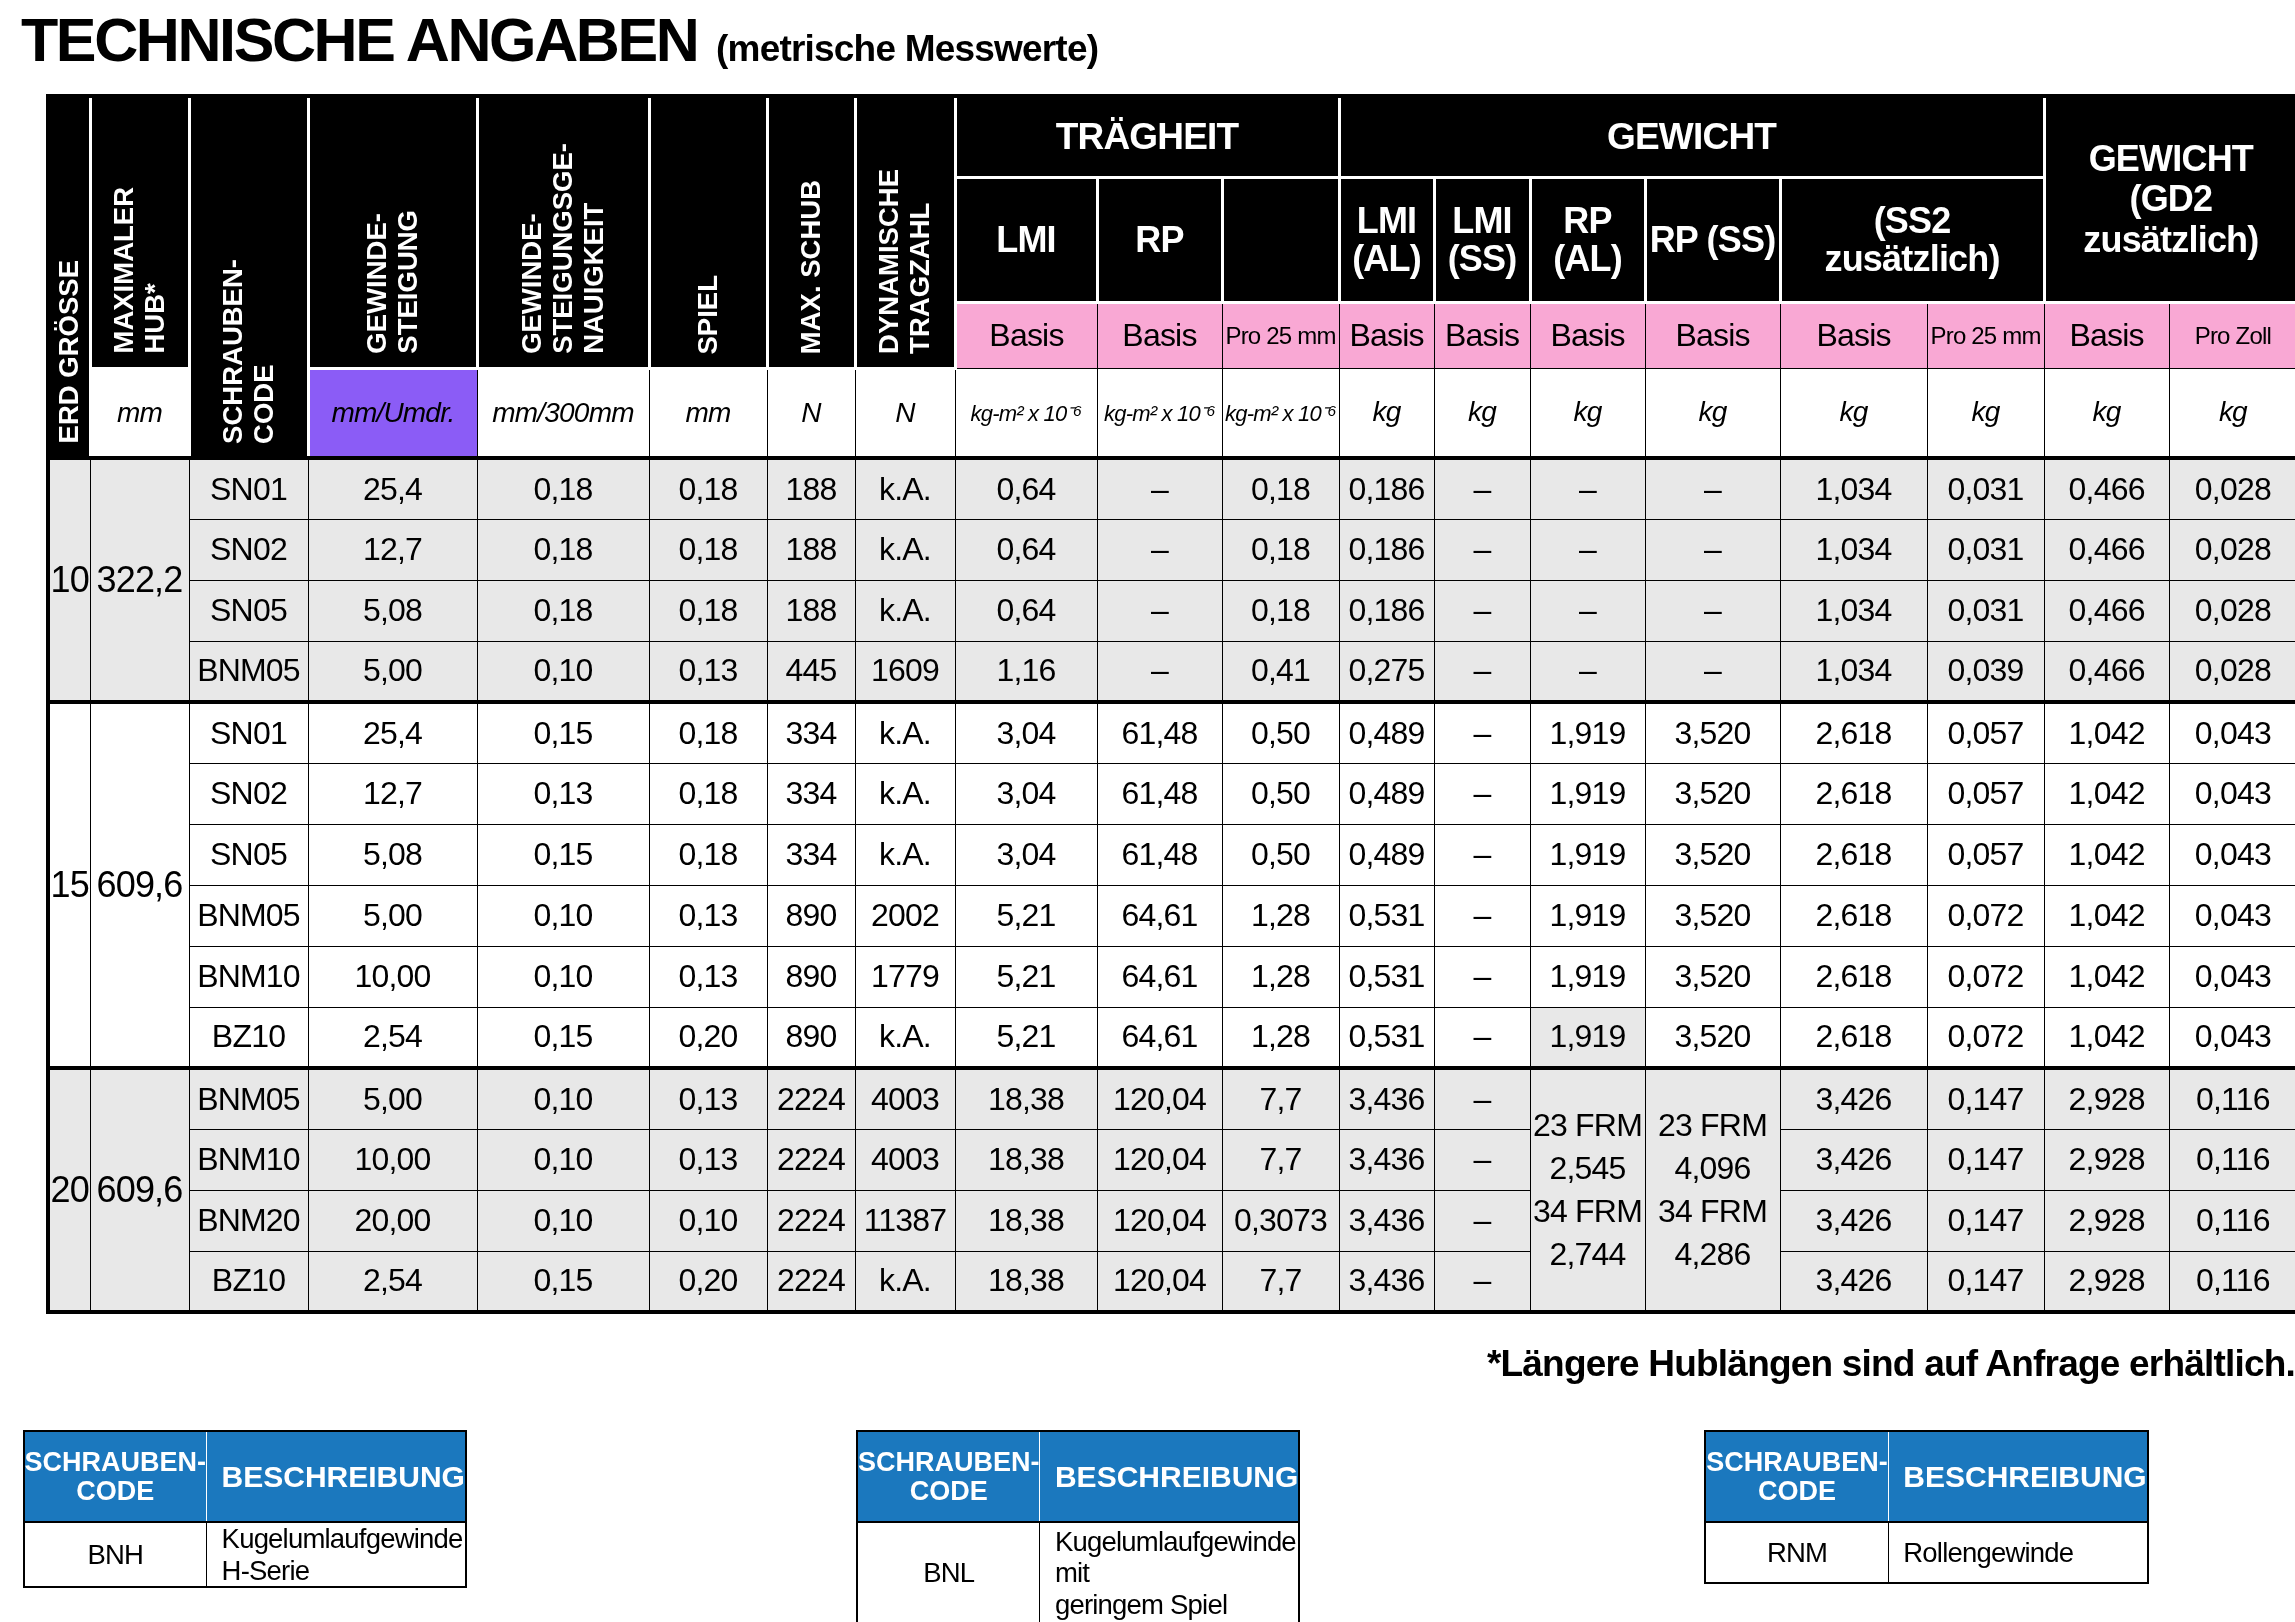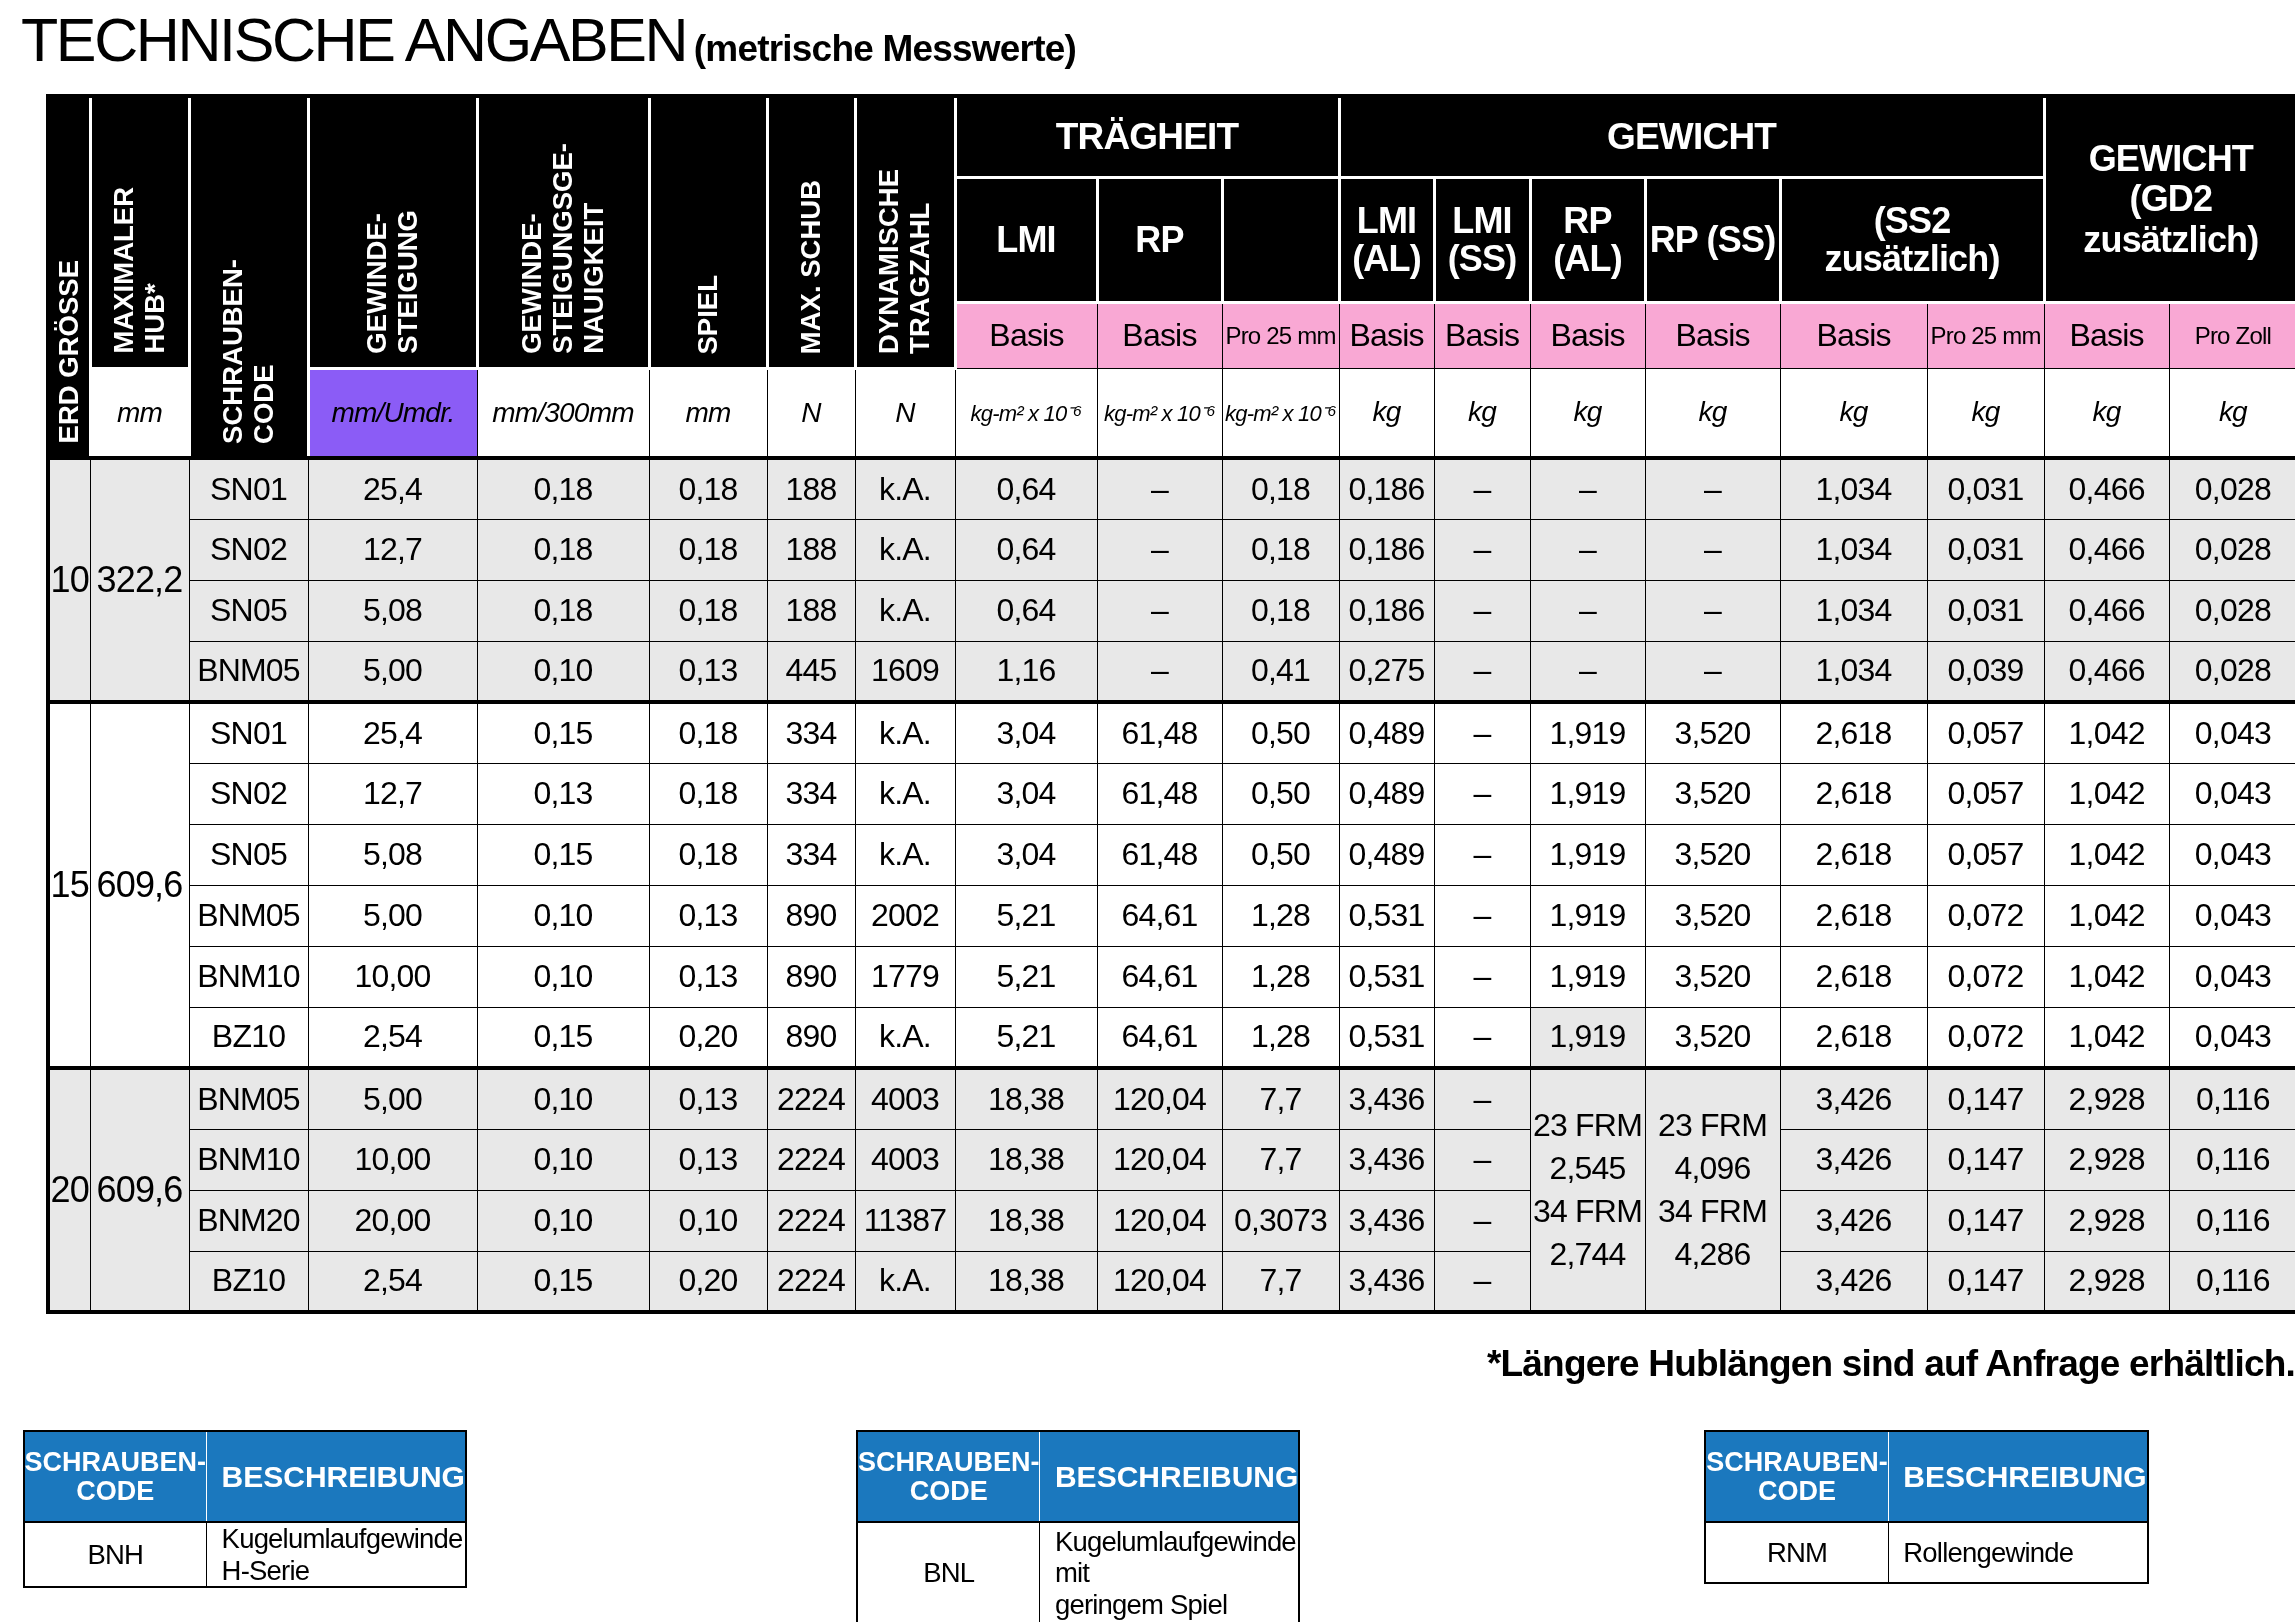--- a/index.html
+++ b/index.html
@@ -1,21 +1,21 @@
 <!DOCTYPE html>
 <html style="font-size:13px"><head>
 <meta charset="utf-8">
 <style>
   html,body{margin:0;padding:0;background:#fff;}
   body{width:2295px;height:1623px;overflow:hidden;font-family:"Liberation Sans",sans-serif;color:#000;}
 
   
   .title-row{margin:4.8px 0 19.4px 21px;white-space:nowrap;}
-  .title{font-size:61px;font-weight:normal;letter-spacing:-2.4px;}
-  .subtitle{font-size:37px;font-weight:bold;letter-spacing:-0.8px;margin-left:4px;}
+  .title{font-size:61px;font-weight:bold;letter-spacing:-2.4px;}
+  .subtitle{font-size:37px;font-weight:bold;letter-spacing:-0.8px;margin-left:15px;}
 
   
   table.main{border-collapse:collapse;table-layout:fixed;margin-left:46px;width:2249px;border:4px solid #000;}
   table.main th,table.main td{border:1.6px solid #000;padding:0;text-align:center;vertical-align:middle;overflow:hidden;}
 
   
   .blk{background:#000;color:#fff;border:3.2px solid #fff !important;font-weight:bold;}
   .rotcell{vertical-align:bottom !important;padding-bottom:9.7px !important;}
   .rot{display:inline-block;writing-mode:vertical-rl;transform:rotate(180deg);white-space:pre-line;font-size:27.5px;line-height:1.12;letter-spacing:0px;text-align:left;}
   .grp{font-size:37px;letter-spacing:-0.8px;}

